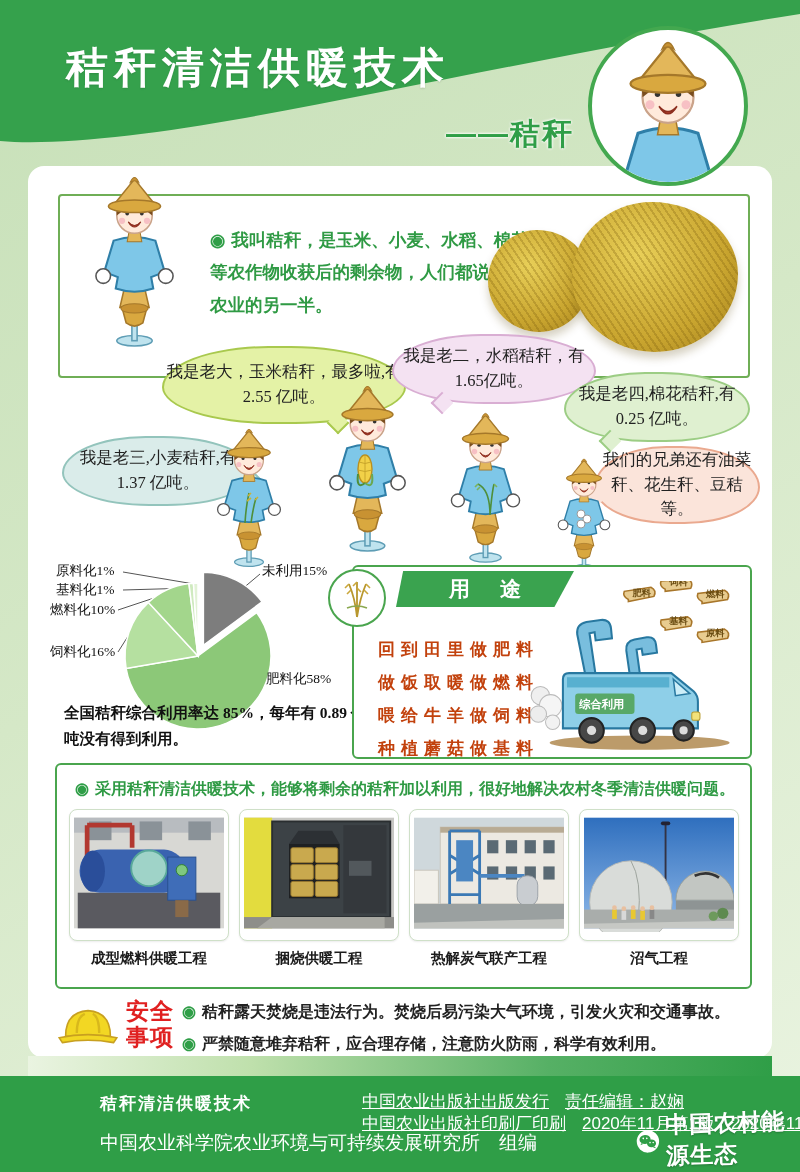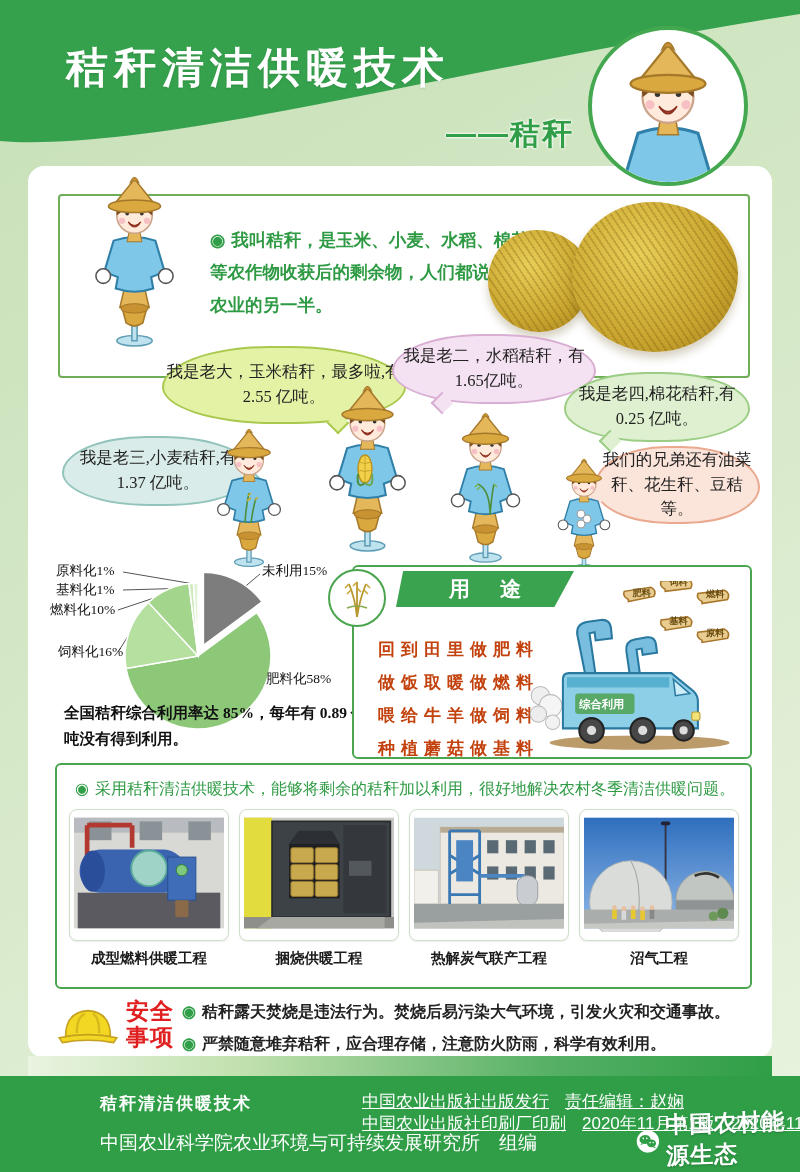--- a/index.html
+++ b/index.html
@@ -52,21 +52,21 @@
                clip-path:polygon(4% 0,100% 0,89% 100%,0 100%);
                display:flex;align-items:center;justify-content:center;}
   .uses-banner span{color:#fff;font-size:21px;font-weight:bold;letter-spacing:12px;text-indent:12px;}
   .uses-circle{position:absolute;left:-26px;top:2px;width:54px;height:54px;border-radius:50%;
                background:#fff;border:2px solid #4aa54e;display:flex;align-items:center;justify-content:center;}
   .uses-line{font-family:"Liberation Serif",serif;font-size:17px;letter-spacing:6px;
              color:#c2410c;line-height:33px;font-weight:600;}
   
   .heat-box{left:55px;top:763px;width:693px;height:222px;background:#fff;
             border:2px solid #4aa54e;border-radius:6px;}
-  .heat-intro{color:#2f9a44;font-size:16px;font-weight:400;line-height:1.5;}
+  .heat-intro{color:#2f9a44;font-size:16px;font-weight:700;line-height:1.5;}
   .photo-frame{background:#fff;border:1px solid #cfe0c8;border-radius:8px;padding:4px;
                box-shadow:0 1px 2px rgba(0,0,0,.08);}
   .photo-cap{font-family:"Liberation Serif",serif;font-size:14.5px;font-weight:600;
              color:#1c1c1c;text-align:center;margin-top:8px;}
   
   .safety-title{color:#e02020;font-size:23px;font-weight:bold;line-height:1.15;letter-spacing:1px;}
   .safety-item{font-size:16px;color:#222;font-weight:600;line-height:1.45;}
   
   .stripe{left:28px;top:1056px;width:744px;height:20px;
           background:linear-gradient(90deg,#eaf4e1,#bfe0ac 30%,#56b065 70%,#2f9e47);}
@@ -200,21 +200,21 @@
           <path d="M155.39794051209162,89.2826198057585 L155.39794051209162,16.2826198057585 A73,73 0 0 1 214.05321820071495,45.82507271356188 Z" fill="#7d7d7d" stroke="#fff" stroke-width="1.5"></path>
           <path d="M150,100 L208.65527768862333,56.54245290780338 A73,73 0 1 1 78.06565288392626,112.42777956773512 Z" fill="#8cc878" stroke="#fff" stroke-width="1.5"></path>
           <path d="M150,100 L78.06565288392626,112.42777956773512 A73,73 0 0 1 100.4267068987903,46.41372740055944 Z" fill="#b5e0a0" stroke="#fff" stroke-width="1.5"></path>
           <path d="M150,100 L100.4267068987903,46.41372740055944 A73,73 0 0 1 140.94079105923208,27.564299317480817 Z" fill="#a3d68c" stroke="#fff" stroke-width="1.5"></path>
           <path d="M150,100 L140.94079105923208,27.564299317480817 A73,73 0 0 1 145.46161646750187,27.141211409247617 Z" fill="#cfeabf" stroke="#fff" stroke-width="1.5"></path>
           <path d="M150,100 L145.46161646750187,27.141211409247617 A73,73 0 0 1 149.99999999999997,27 Z" fill="#e2f2d6" stroke="#fff" stroke-width="1.5"></path>
         </g>
     </svg>
     <div class="pielab" style="left:214px;top:6px;">未利用15%</div>
     <div class="pielab" style="left:218px;top:114px;">肥料化58%</div>
-    <div class="pielab" style="left:2px;top:87px;margin-left:8px;">饲料化16%</div>
+    <div class="pielab" style="left:2px;top:87px;">饲料化16%</div>
     <div class="pielab" style="left:2px;top:45px;">燃料化10%</div>
     <div class="pielab" style="left:8px;top:25px;">基料化1%</div>
     <div class="pielab" style="left:8px;top:6px;">原料化1%</div>
   </div>
   <div class="abs pie-caption" style="left:64px;top:700px;width:310px;">全国秸秆综合利用率达 85%，每年有 0.89 亿吨没有得到利用。</div>
 
   <div class="abs uses-box">
     <div class="uses-banner">
       <span>用 途</span>
     </div>

